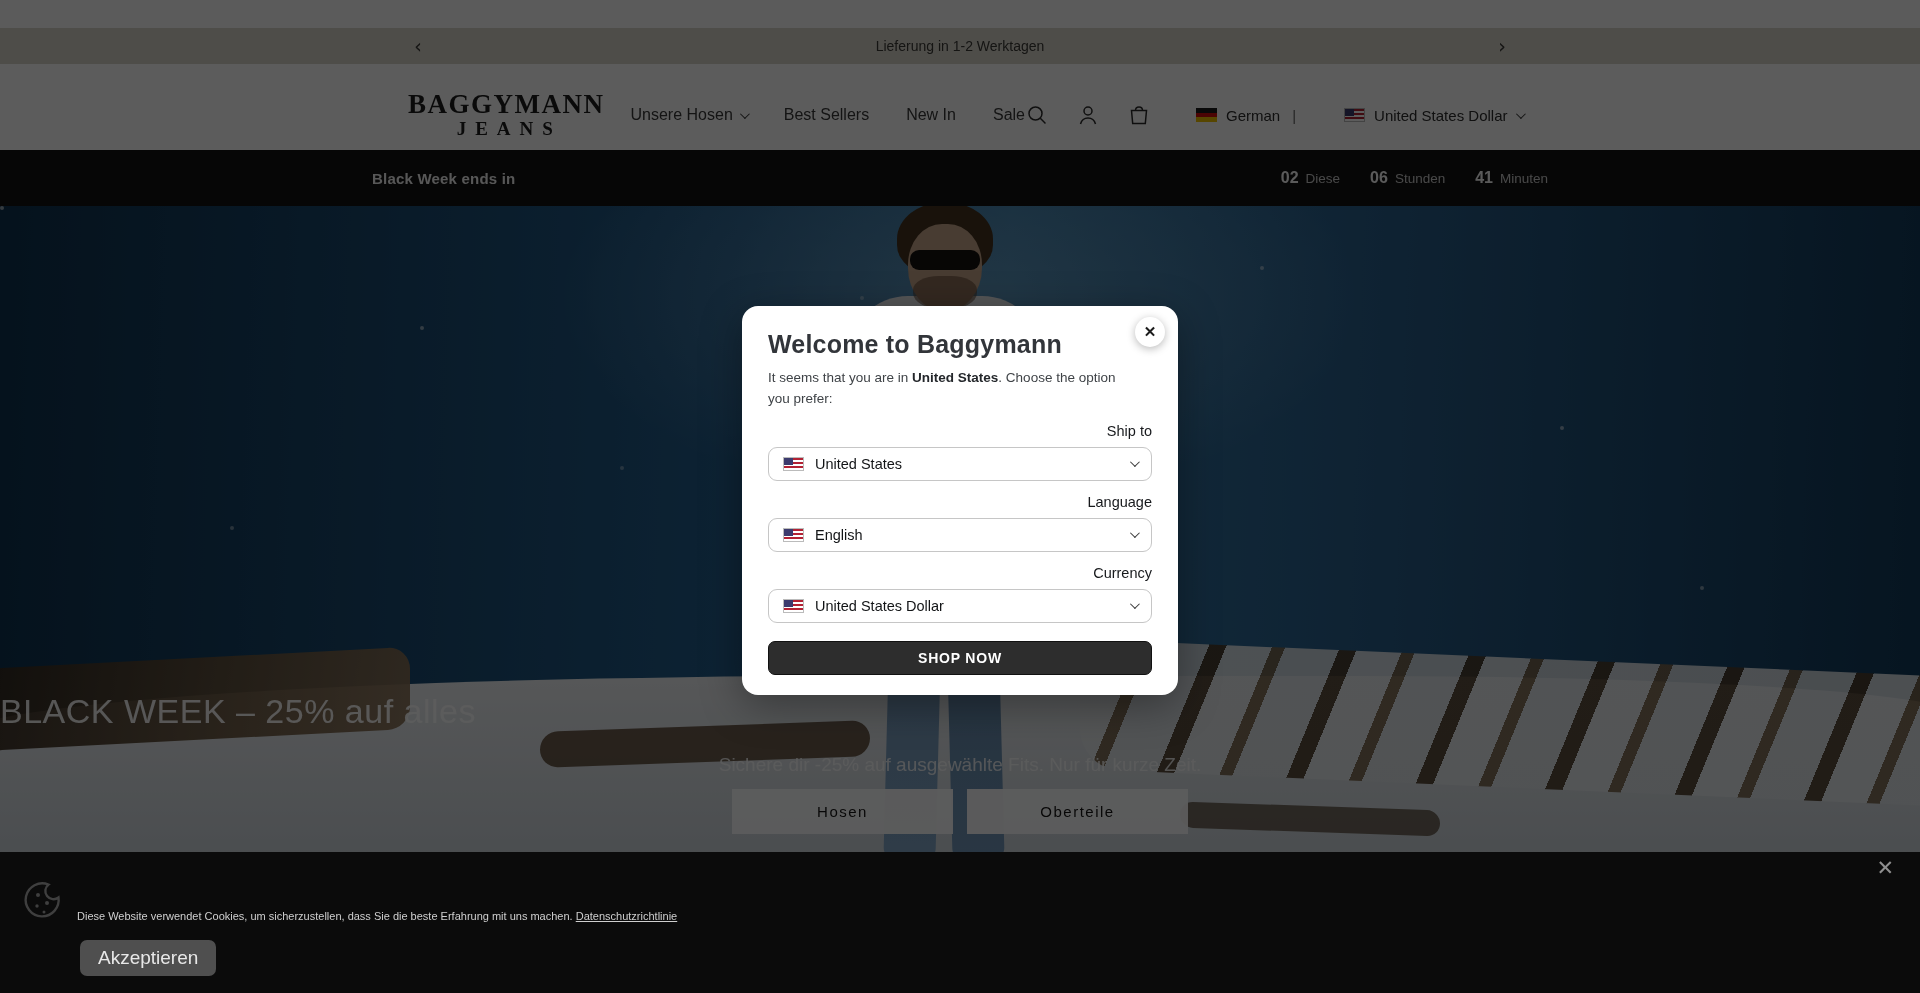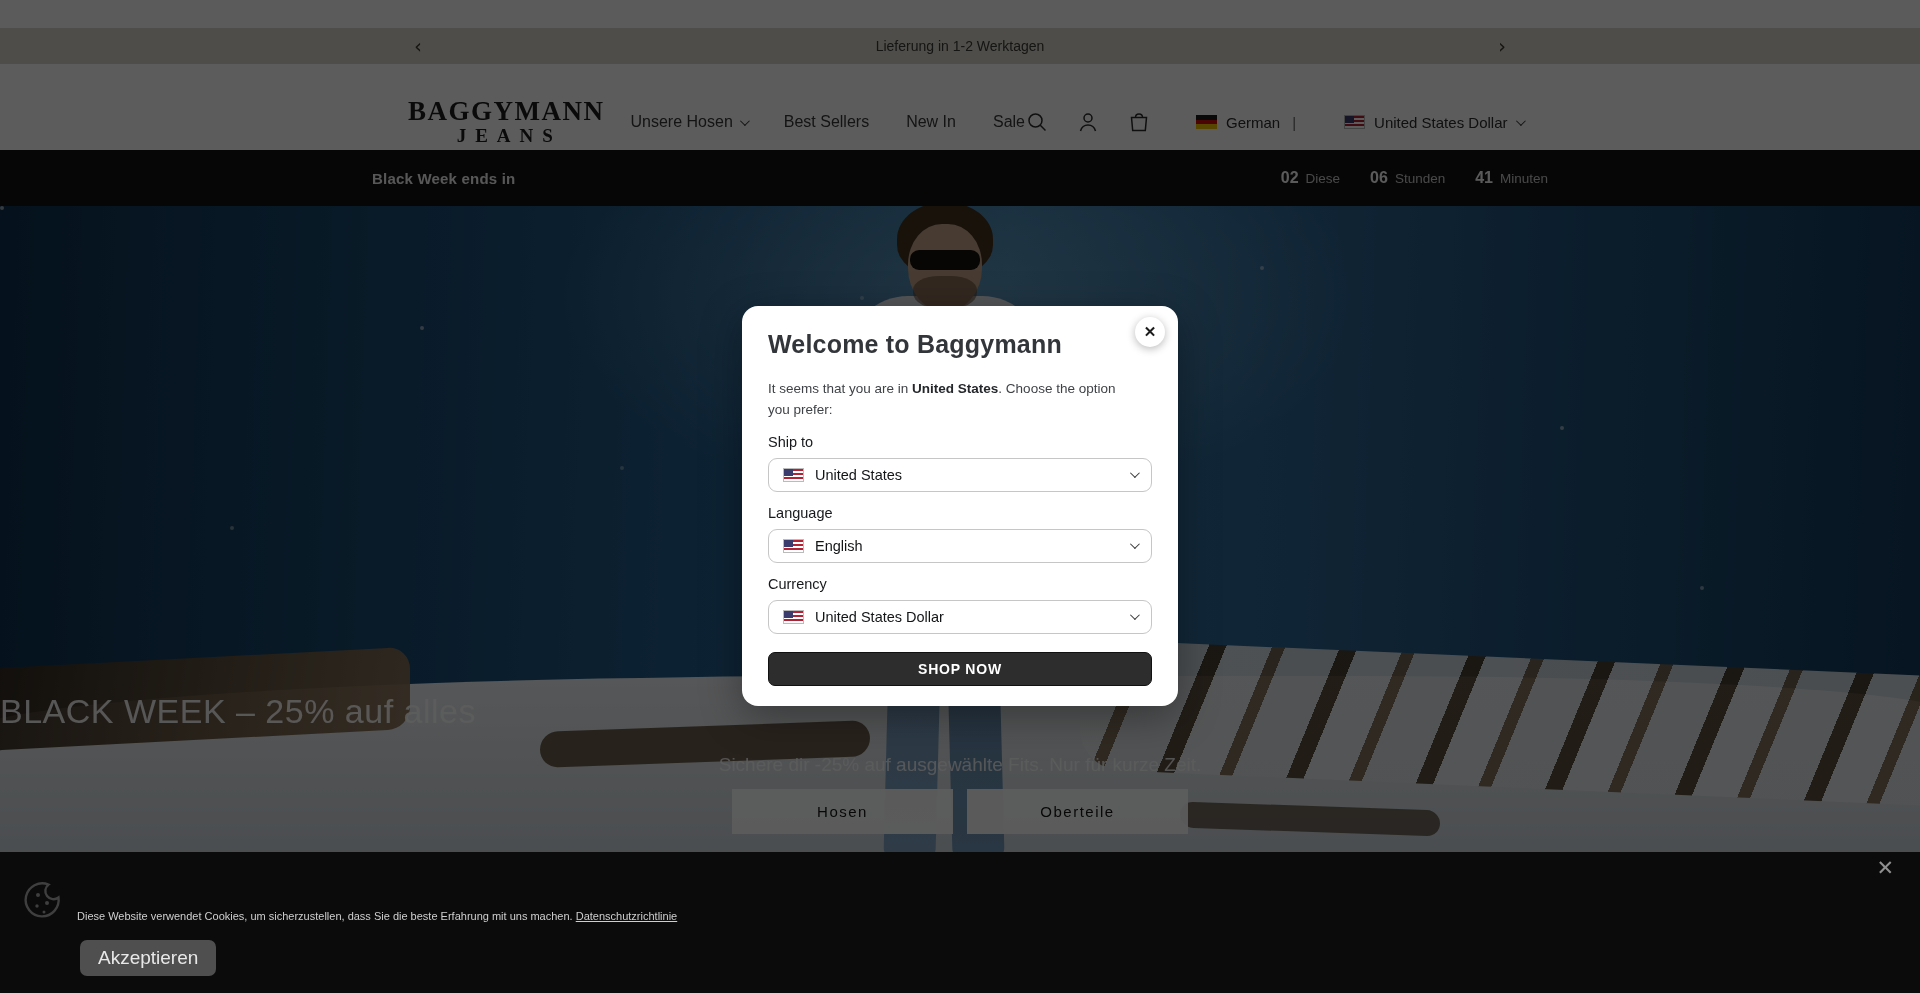--- a/index.html
+++ b/index.html
@@ -13,21 +13,21 @@
                   background:var(--announcement-bg,#d9d5cb); }
   .announcement-text { position:absolute; width:100%; text-align:center; line-height:36px;
                        font-size:14px; color:#3a3a36; }
   .ann-arrow { position:absolute; top:0; width:28px; height:36px; background:none; border:none;
                font-size:19px; color:#3c3c38; line-height:34px; text-align:center; cursor:pointer;
                font-family:"DejaVu Sans", sans-serif; }
   .ann-prev { left:404px; } .ann-next { right:404px; }
 
   
   .header { position:absolute; left:0; top:64px; width:1920px; height:86px; background:#fff; }
-  .header-inner { width:1104px; margin:15px auto; height:100%; display:flex; align-items:center; }
+  .header-inner { width:1104px; margin:8px auto; height:100%; display:flex; align-items:center; }
   .logo { text-align:center; color:#1d1d1d; cursor:pointer; }
   .logo-line1 { font-family:"Liberation Serif", serif; font-weight:700; font-size:27px; letter-spacing:1.5px; line-height:1.05; }
   .logo-line2 { font-family:"Liberation Serif", serif; font-weight:700; font-size:19px; letter-spacing:9px; line-height:1.1; margin-left:6px; }
   .nav { display:flex; gap:37px; margin-left:26px; }
   .nav-item { font-size:16px; color:#383838; cursor:pointer; display:flex; align-items:center; gap:7px; white-space:nowrap; }
   .caret { width:7px; height:7px; border-right:1.6px solid #3c3c3c; border-bottom:1.6px solid #3c3c3c;
            transform:rotate(45deg) translateY(-2px); display:inline-block; }
   .header-actions { margin-left:auto; display:flex; align-items:center; gap:27px; }
   .hicon { width:24px; height:24px; cursor:pointer; }
   .hicon svg { width:24px; height:24px; stroke:#2c2c2c; fill:none; stroke-width:1.5; }
@@ -100,24 +100,24 @@
 
   
   .overlay { position:absolute; left:0; top:0; width:1920px; height:993px; background:rgba(0,0,0,.64); z-index:40; }
 
   
   .modal { position:absolute; left:742px; top:306px; width:436px; z-index:60; background:#fff;
            border-radius:16px; padding:16px 26px 20px; box-shadow:0 10px 40px rgba(0,0,0,.35); }
   .modal-close { position:absolute; top:11px; right:13px; width:30px; height:30px; border-radius:50%;
                  background:#fff; border:none; box-shadow:0 2px 8px rgba(0,0,0,.28); cursor:pointer;
                  font-size:15px; font-weight:700; color:#1c1c1c; line-height:30px; text-align:center; }
-  .modal-title { font-size:25px; font-weight:700; color:#32353a; margin:8px 0 20px; letter-spacing:.2px; }
+  .modal-title { font-size:25px; font-weight:700; color:#32353a; margin:8px 0 9px; letter-spacing:.2px; }
   .modal-body { font-size:13.5px; color:#3f4347; line-height:1.55; width:372px; margin-bottom:8px; }
   .modal-body b { color:#24272b; }
-  .field-label { font-size:14.5px; color:#17191c; margin:13px 0 8px; }
+  .field-label { font-size:14.5px; color:#17191c; margin:13px 0 8px;text-align:right; }
   .select { height:34px; border:1px solid #c6c6c6; border-radius:9px; display:flex; align-items:center;
             gap:11px; padding:0 14px; cursor:pointer; background:#fff; }
   .select-value { font-size:14.5px; color:#121416; }
   .select .caret { margin-left:auto; border-color:#3a3a3a; }
   .cta { margin-top:18px; width:100%; height:34px; background:var(--cta-bg,#2d2d2d); color:#fff;
          border:1px solid #111; border-radius:7px; font-family:"Liberation Sans", sans-serif;
          font-size:14px; font-weight:700; letter-spacing:.8px; cursor:pointer; }
 
   
   .cookie { position:absolute; left:0; top:852px; width:1920px; height:141px;

